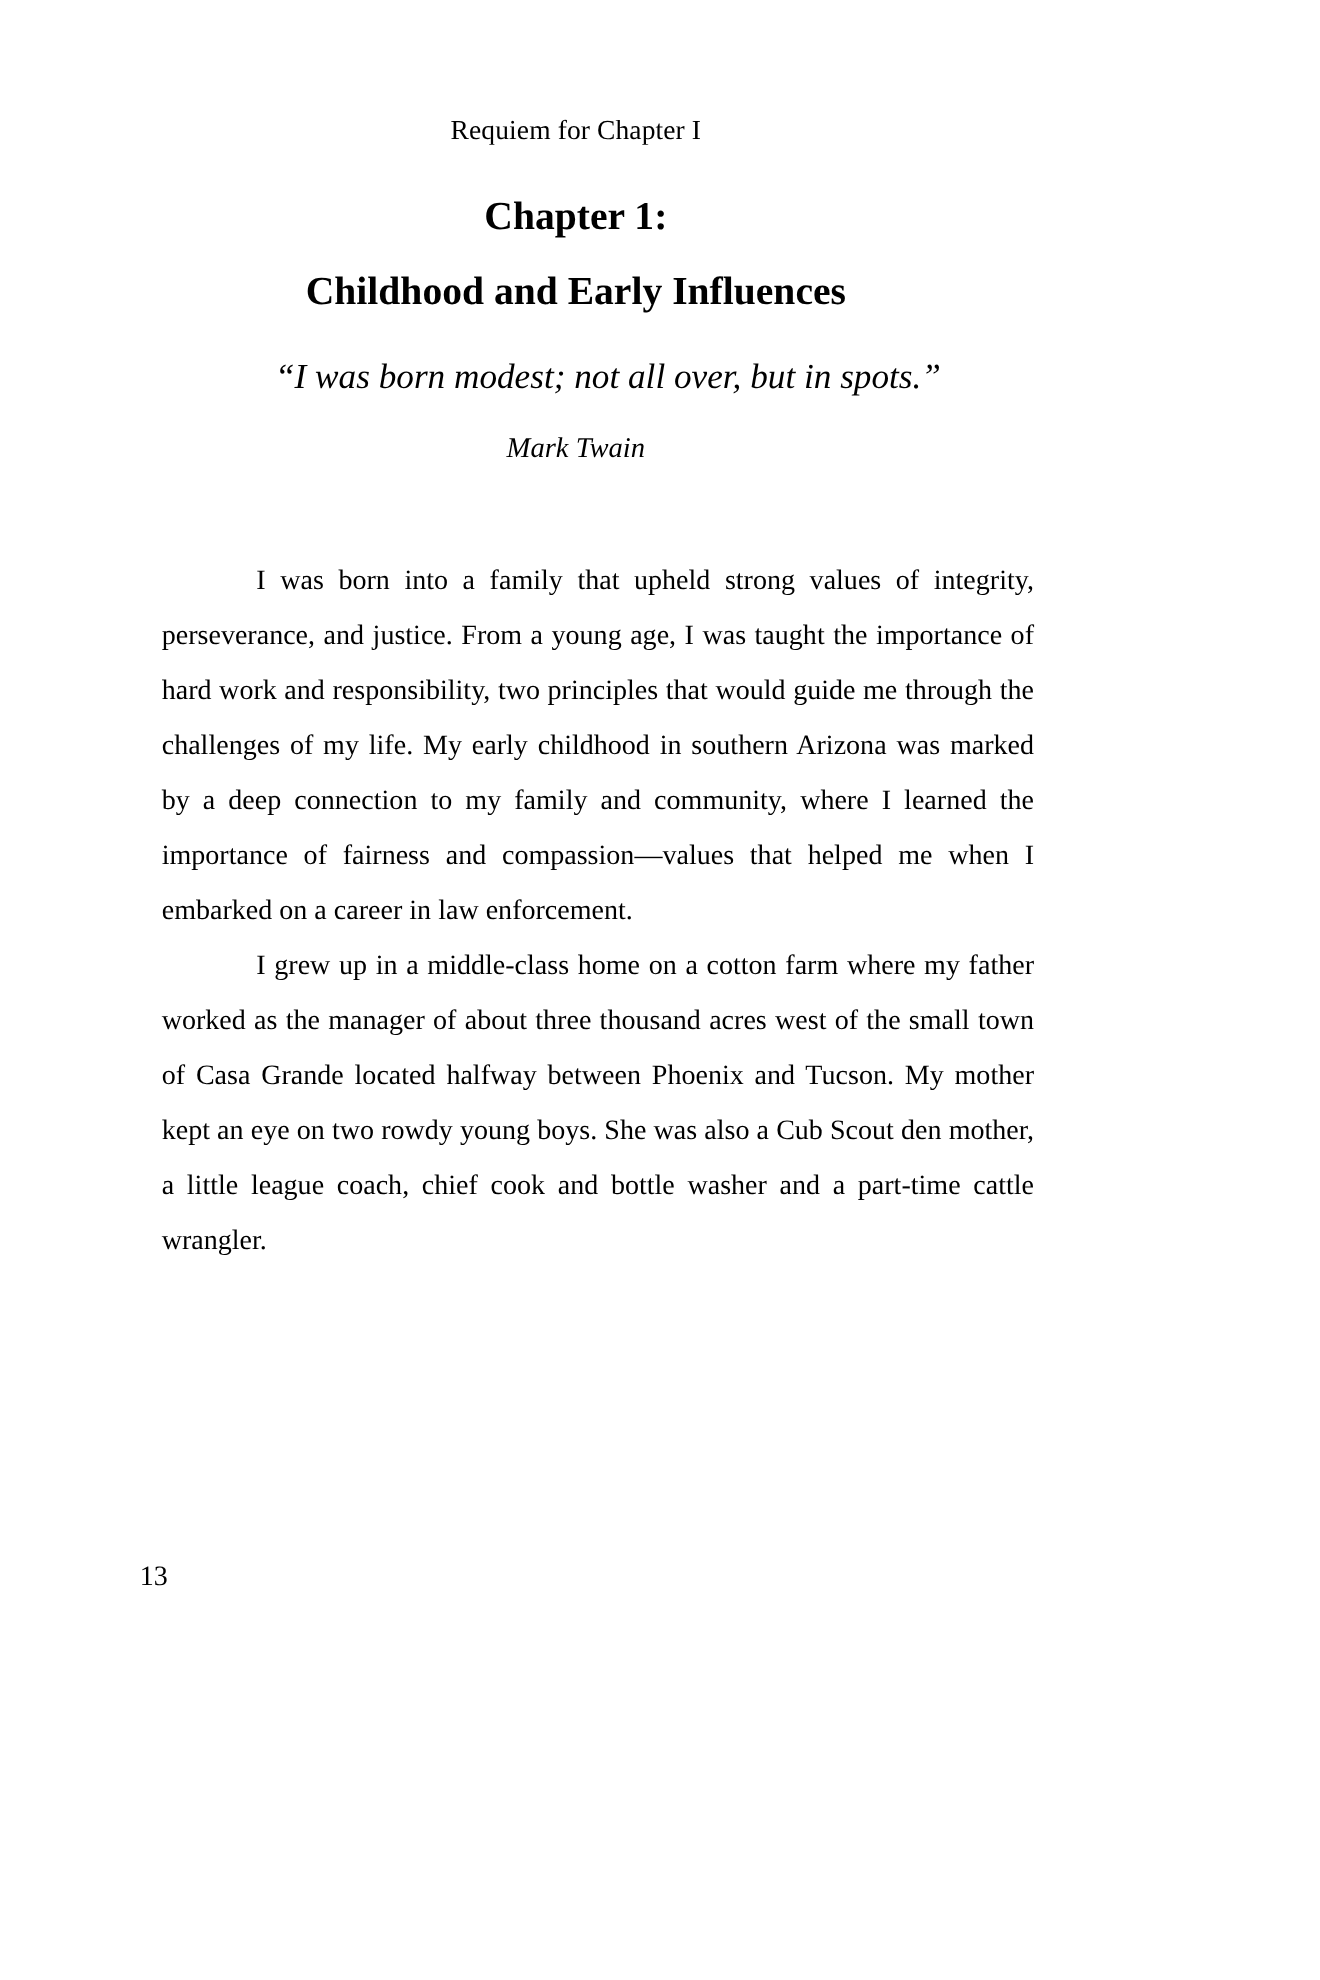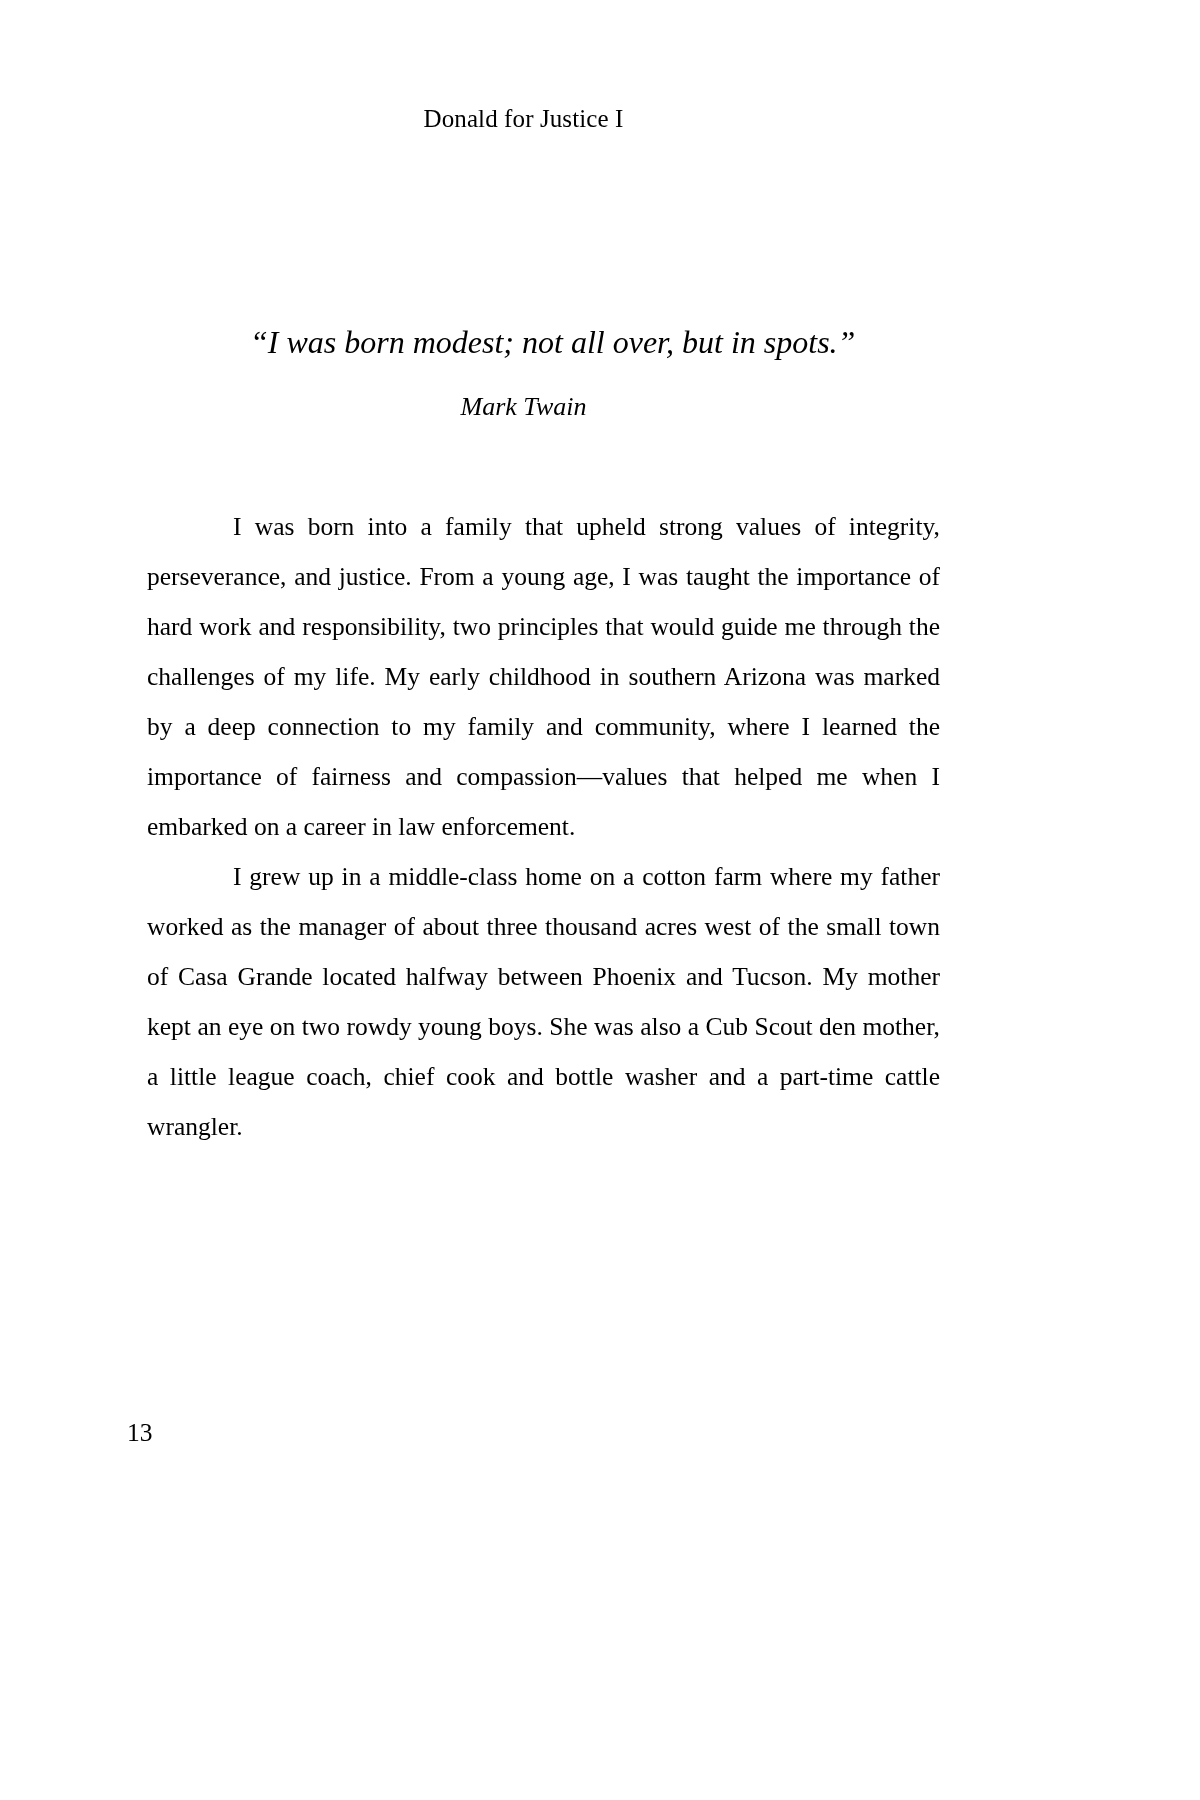--- a/index.html
+++ b/index.html
@@ -109,23 +109,25 @@
     text-align: left;
     font-size: 25.5px;
     line-height: 40px;
   }
 </style>
 </head>
 <body>
 
 <div class="page">
 
-  <div class="running-header">Donald for Justice I</div>
+  <div class="running-header">Requiem for Chapter I</div>
 
+  <div class="chapter-title">Chapter 1:</div>
 
+  <div class="chapter-subtitle">Childhood and Early Influences</div>
 
   <div class="epigraph-quote">“I was born modest; not all over, but in spots.”</div>
 
   <div class="epigraph-attribution">Mark Twain</div>
 
   <div class="body-block">
     <p class="body-paragraph">I was born into a family that upheld strong values of integrity, perseverance, and justice. From a young age, I was taught the importance of hard work and responsibility, two principles that would guide me through the challenges of my life. My early childhood in southern Arizona was marked by a deep connection to my family and community, where I learned the importance of fairness and compassion—values that helped me when I embarked on a career in law enforcement.</p>
     <p class="body-paragraph">I grew up in a middle-class home on a cotton farm where my father worked as the manager of about three thousand acres west of the small town of Casa Grande located halfway between Phoenix and Tucson. My mother kept an eye on two rowdy young boys. She was also a Cub Scout den mother, a little league coach, chief cook and bottle washer and a part-time cattle wrangler.</p>
   </div>
 

